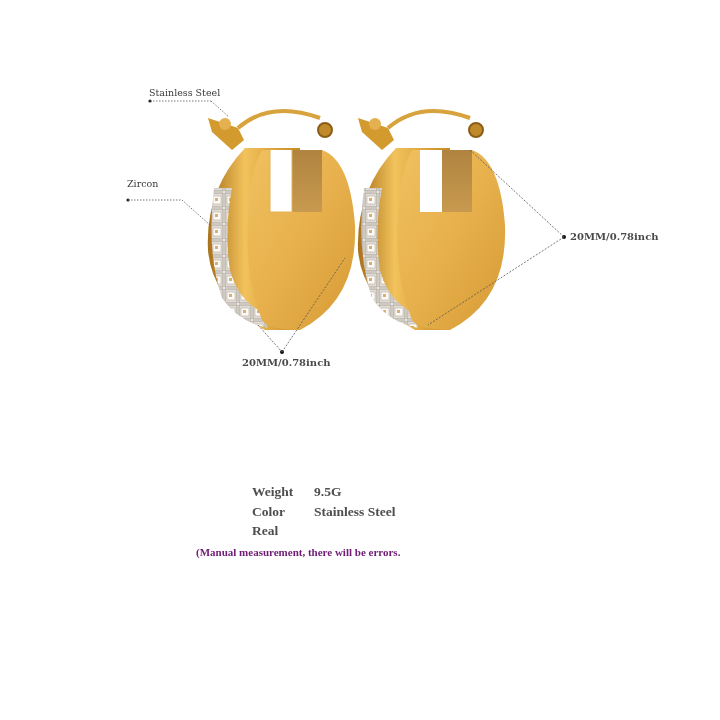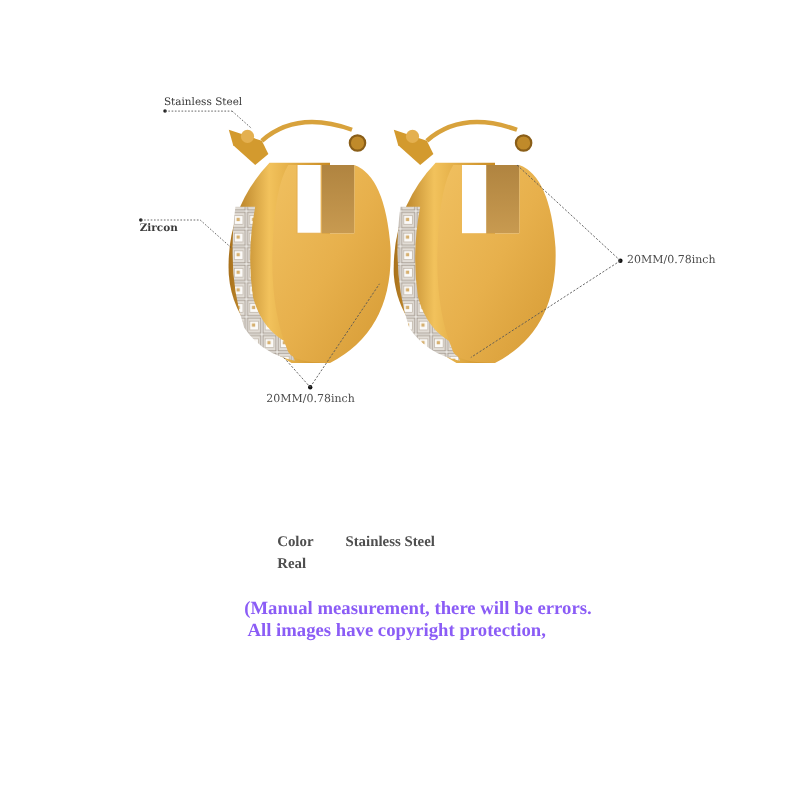--- a/index.html
+++ b/index.html
@@ -1,25 +1,25 @@
 <!DOCTYPE html>
 <html><head>
   <meta charset="utf-8">
   <style>
     html, body { margin: 0; padding: 0; background: #ffffff; }
     body { width: 720px; height: 720px; position: relative; overflow: hidden;
            font-family: "DejaVu Serif", "Liberation Serif", serif; color: #4a4a4a; }
     .abs { position: absolute; }
     .lbl { font-size: 9.5px; color: #3a3a3a; white-space: nowrap; font-family: "DejaVu Serif", serif; }
-    .lbl-bold { font-weight: normal; font-size: 10px; color: #4a4a4a; }
+    .lbl-bold { font-weight: bold; font-size: 10px; color: #4a4a4a; }
     .art { position: absolute; left: 0; top: 0; }
     .specs { position: absolute; left: 252px; top: 482px; font-size: 13.5px; font-weight: bold; color: #4e4e4e; font-family: "Liberation Serif", serif; line-height: 19.5px; }
     .spec-row { display: flex; }
     .spec-key { width: 62px; }
-    .notes { position: absolute; left: 222px; top: 543px; font-size: 17px; font-weight: bold; color: #8b5cf6; font-family: "Liberation Serif", serif; line-height: 19.5px; white-space: nowrap; }
+    .notes { position: absolute; left: 196px; top: 543px; font-size: 11px; font-weight: bold; color: #701a75; font-family: "Liberation Serif", serif; line-height: 19.5px; white-space: nowrap; }
     .note-line.indent { padding-left: 3px; }
   </style>
 </head>
 <body>
 
 <svg class="art" width="720" height="720" viewBox="0 0 720 720">
   <defs>
     <linearGradient id="faceGrad" x1="0" y1="0" x2="1" y2="1">
       <stop offset="0" stop-color="#f0c060"></stop>
       <stop offset="0.5" stop-color="#e7b04c"></stop>
@@ -87,30 +87,33 @@
     <line x1="470" y1="150" x2="564" y2="237" stroke-dasharray="2,1.5"></line>
     <line x1="564" y1="237" x2="428" y2="325" stroke-dasharray="2,1.5"></line>
 
     <circle cx="282" cy="352" r="2" fill="#111" stroke="none"></circle>
     <line x1="258" y1="325" x2="282" y2="352" stroke-dasharray="2,1.5"></line>
     <line x1="282" y1="352" x2="345" y2="258" stroke-dasharray="2,1.5"></line>
   </g>
 </svg>
 
 <div class="abs lbl" style="left:149px; top:87px;">Stainless Steel</div>
-<div class="abs lbl" style="left:127px; top:202px;font-weight:bold;">Zircon</div>
+<div class="abs lbl" style="left:127px; top:178px;">Zircon</div>
 <div class="abs lbl lbl-bold" style="left:570px; top:231px;">20MM/0.78inch</div>
 <div class="abs lbl lbl-bold" style="left:242px; top:357px;">20MM/0.78inch</div>
 
 <div class="specs">
+  <div class="spec-row">
+    <span class="spec-key">Weight</span>
+    <span>9.5G</span>
+  </div>
   <div class="spec-row">
     <span class="spec-key">Color</span>
     <span>Stainless Steel</span>
   </div>
   <div class="spec-row">
     <span class="spec-key">Real</span>
   </div>
 </div>
 
 <div class="notes">
   <div class="note-line">(Manual measurement, there will be errors.</div>
-  <div class="note-line indent">All images have copyright protection,</div>
 </div>
 
 </body></html>

